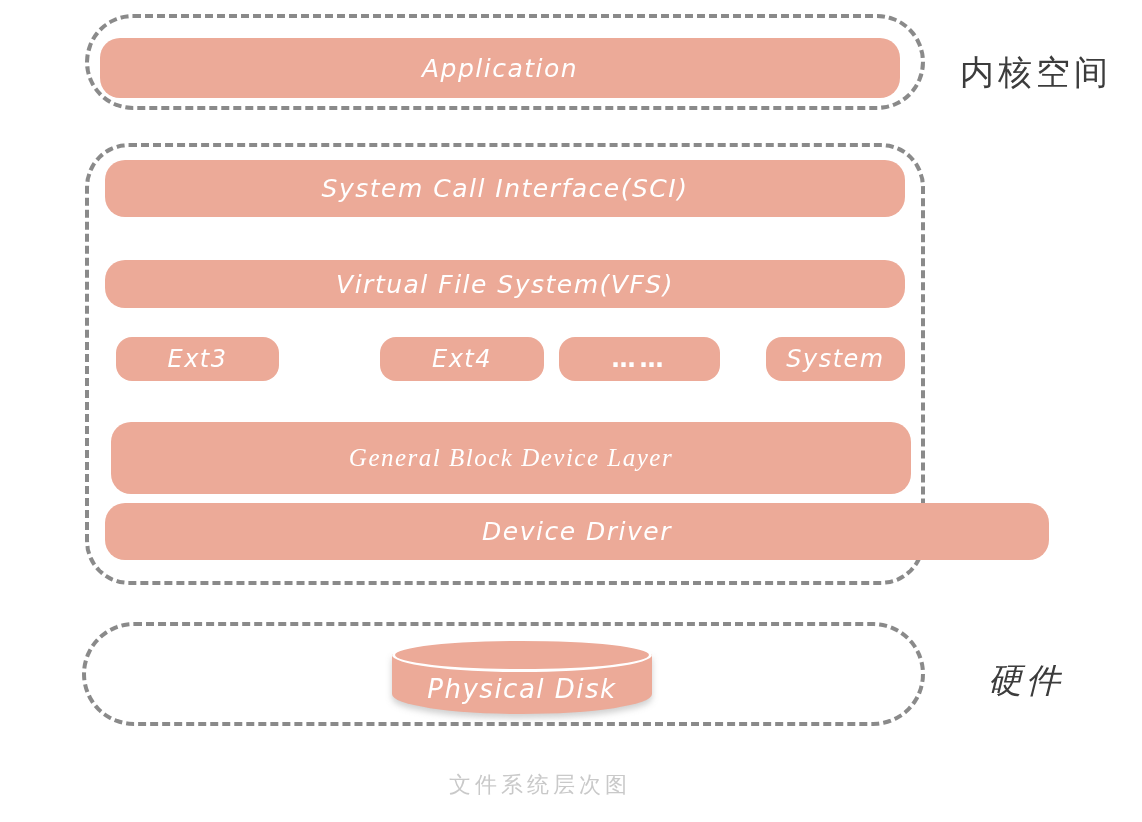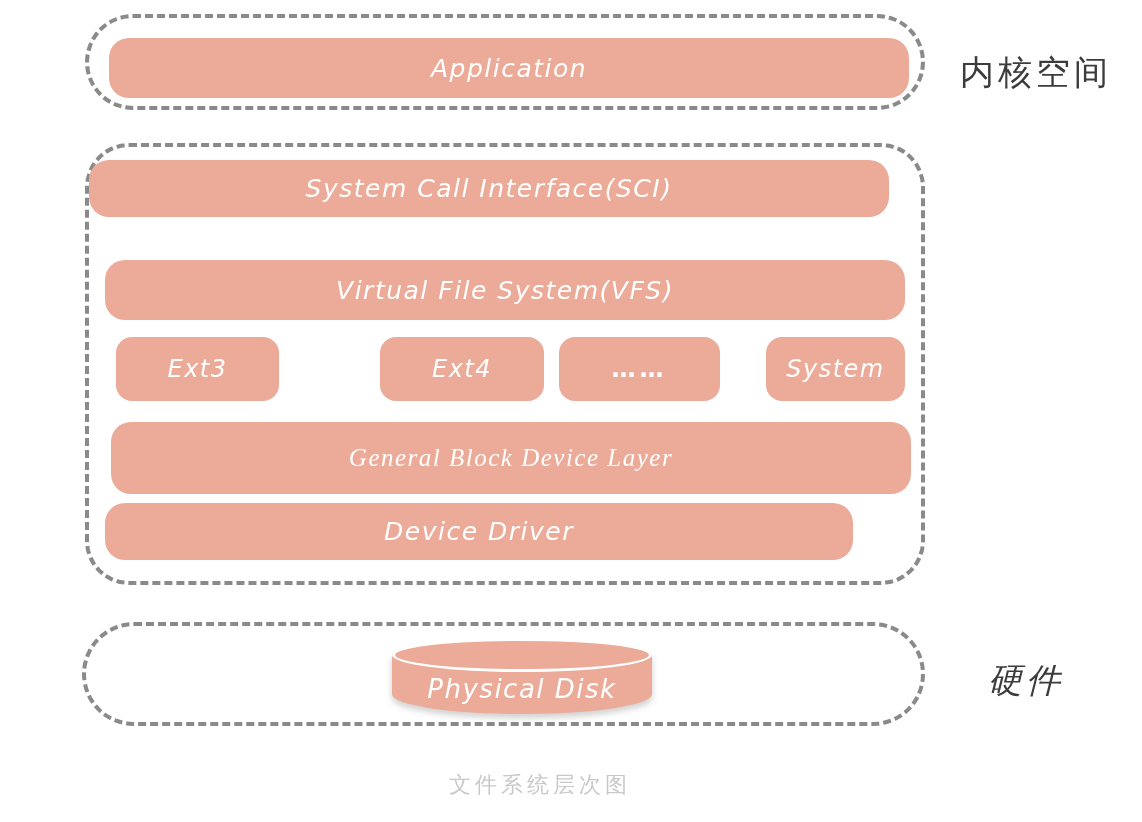--- a/index.html
+++ b/index.html
@@ -30,30 +30,30 @@
     background: #ecaa98;
     color: #ffffff;
     display: flex;
     align-items: center;
     justify-content: center;
     font-size: 25px;
     letter-spacing: 1.5px;
     border-radius: 20px;
     font-style: italic;
   }
-  .blk-application   { left: 20px; top: 20px;  width: 800px; height: 60px; }
-  .blk-sci           { left: 0; top: 13px;  width: 800px; height: 57px; }
-  .blk-vfs           { left: 16px; top: 113px; width: 800px; height: 60px; }
+  .blk-application   { left: 11px; top: 20px;  width: 800px; height: 60px; }
+  .blk-sci           { left: 16px; top: 13px;  width: 800px; height: 57px; }
+  .blk-vfs           { left: 16px; top: 113px; width: 800px; height: 48px; }
   .blk-gbdl          { left: 22px; top: 275px; width: 800px; height: 72px; font-family: Liberation Serif, serif; }
-  .blk-driver        { left: 16px; top: 356px; width: 748px; height: 57px; }
+  .blk-driver        { left: 16px; top: 356px; width: 944px; height: 57px; }
 
   .fs-box {
     position: absolute;
     top: 190px;
-    height: 64px;
+    height: 44px;
     background: #ecaa98;
     color: #ffffff;
     display: flex;
     align-items: center;
     justify-content: center;
     font-size: 24px;
     letter-spacing: 1.5px;
     border-radius: 16px;
     font-style: italic;
   }

